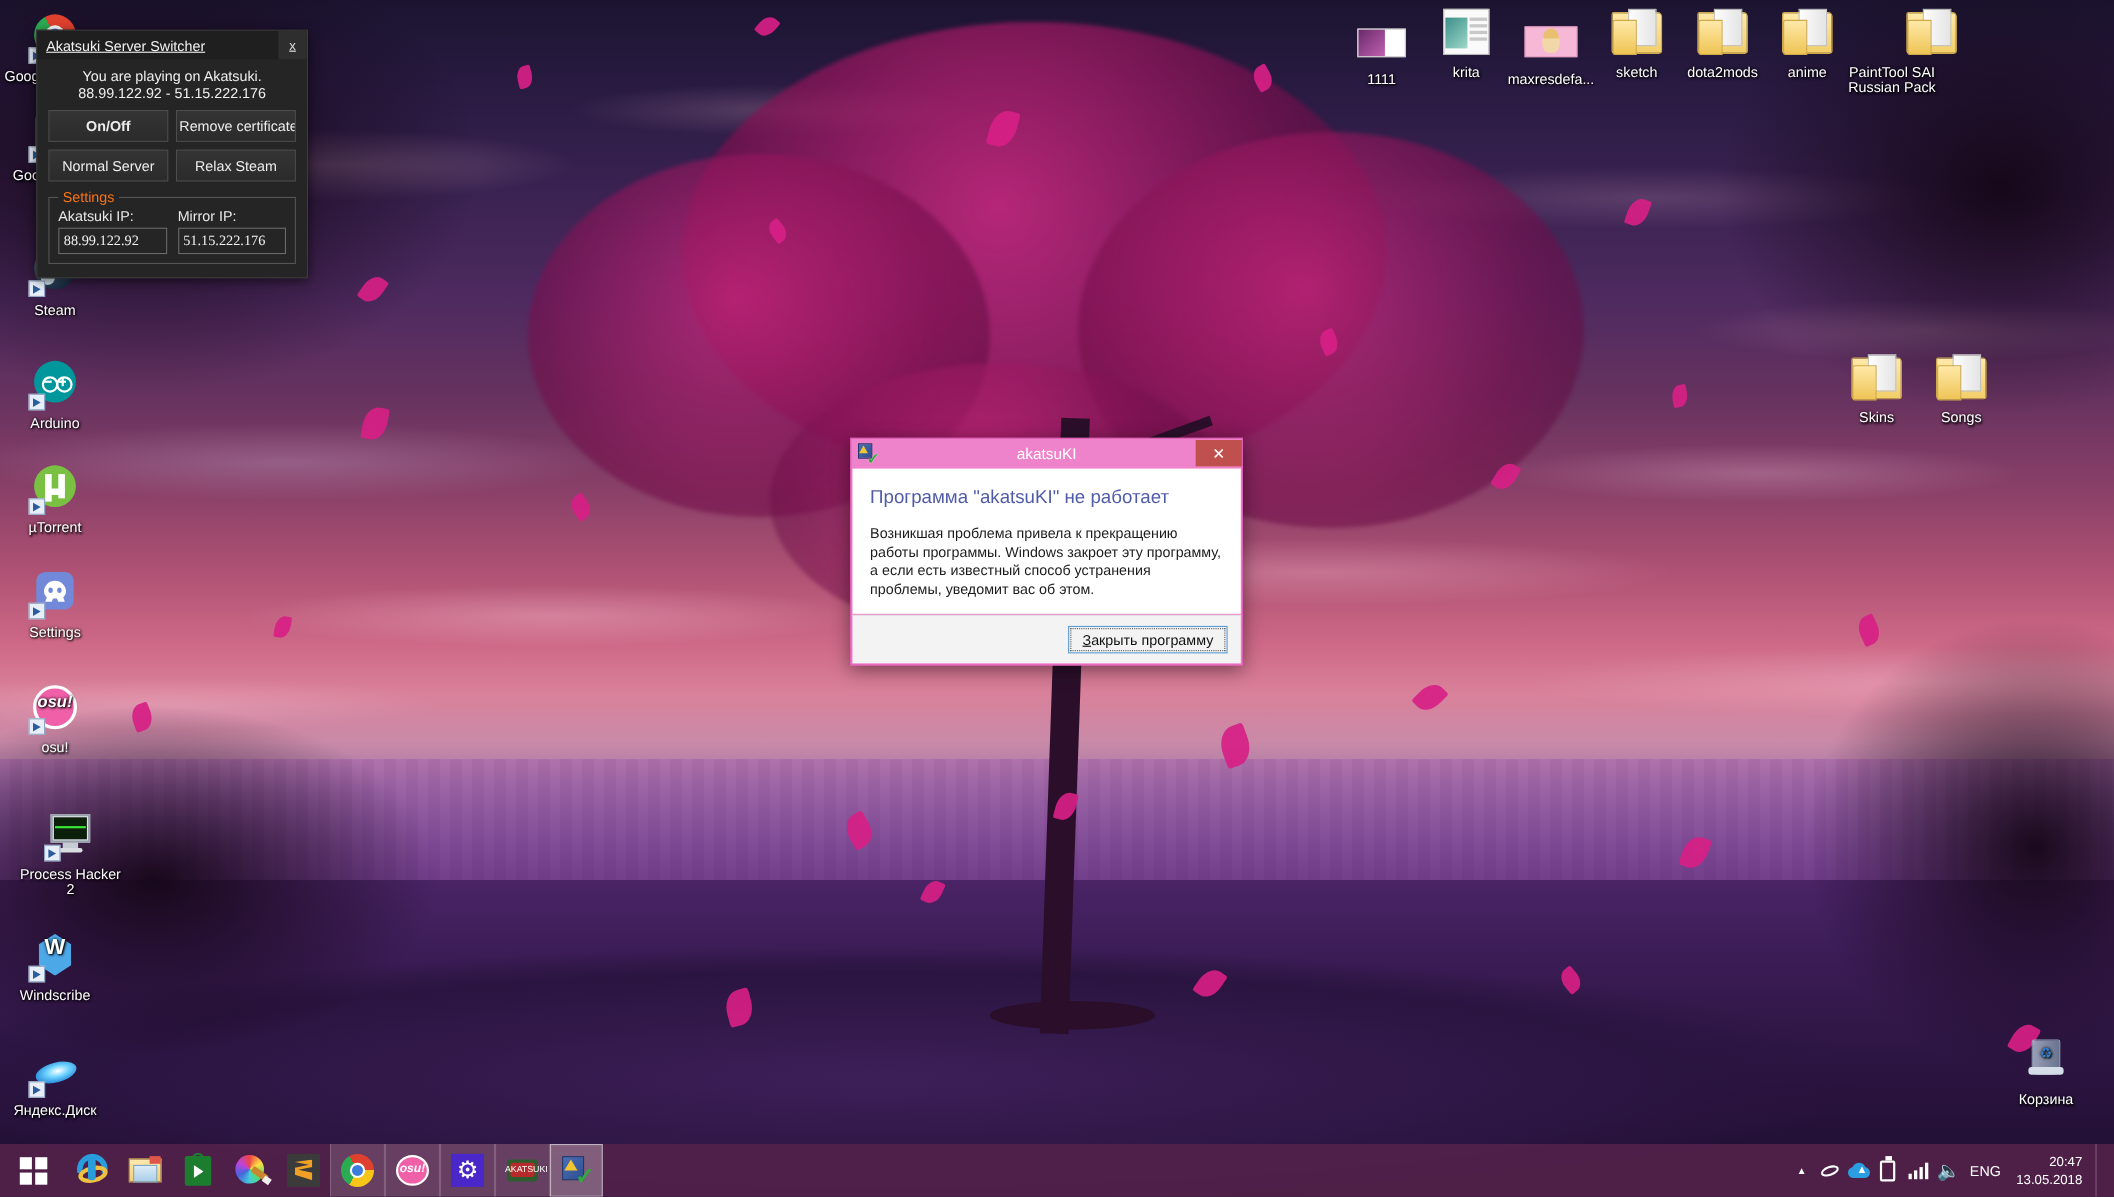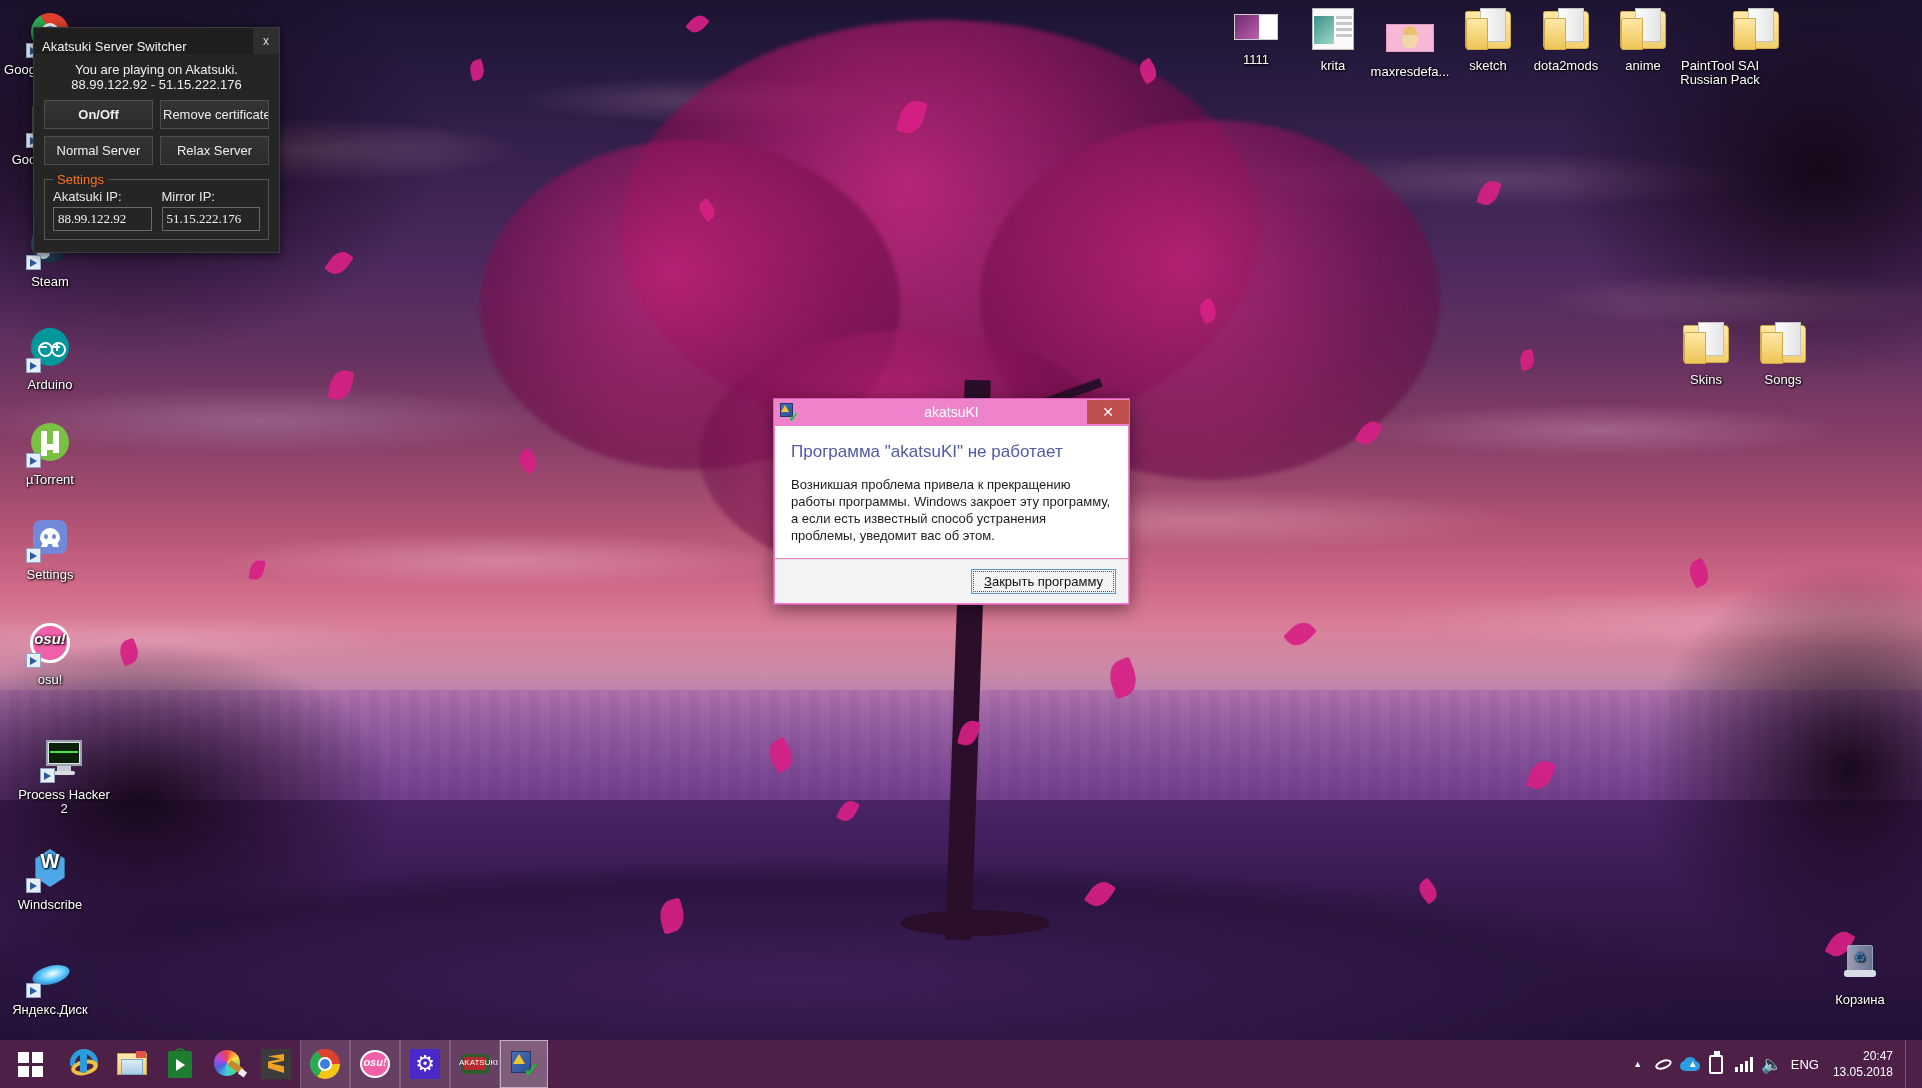--- a/index.html
+++ b/index.html
@@ -161,25 +161,26 @@
     border: 1px solid #3b3b3b;
     box-shadow: 0 2px 10px rgba(0,0,0,.6);
     color: #e8e8e8;
     font-size: 13px;
     z-index: 40;
   }
   #akatsuki-window .titlebar {
     height: 26px;
     background: #1f1f1f;
     display: flex;
-    align-items: flex-end;
+    align-items: center;
     justify-content: space-between;
     padding: 0 0 0 8px;
     font-size: 13px;
     color: #f0f0f0;
+    text-decoration: underline;
   }
   #akatsuki-window .close-x {
     width: 26px; height: 26px;
     display: flex; align-items: center; justify-content: center;
     background: #2e2e2e;
     font-size: 12px;
     color: #ddd;
     cursor: pointer;
   }
   #akatsuki-window .body { padding: 8px 10px 12px 10px; }
@@ -538,21 +539,21 @@
 
   <div class="dicon" style="left:2px; top:950px;">
     <div class="glyph">
       <div style="position:absolute;left:6px;top:16px;width:38px;height:18px;border-radius:50%;
                   background:radial-gradient(ellipse at 55% 45%,#ffffff 0%,#6fd4ff 35%,#1b7fd4 80%);transform:rotate(-15deg);"></div>
       <span class="shortcut-arrow"></span>
     </div>
     <span class="label">Яндекс.Диск</span>
   </div>
 
-  <div class="dicon" style="left:1208px; top:0;">
+  <div class="dicon" style="left:1208px; top:12px;">
     <div class="glyph">
       <div style="position:absolute;left:2px;top:14px;width:44px;height:26px;background:#fff;border:1px solid #ccc;box-sizing:border-box;"></div>
       <div style="position:absolute;left:3px;top:15px;width:24px;height:24px;background:linear-gradient(135deg,#6a2a6a,#c060b0);"></div>
     </div>
     <span class="label">1111</span>
   </div>
 
   <div class="dicon" style="left:1285px; top:6px;">
     <div class="glyph">
       <div style="position:absolute;left:3px;top:2px;width:42px;height:42px;background:#fafafa;border:1px solid #b9b9b9;box-sizing:border-box;"></div>
@@ -636,21 +637,21 @@
       <div class="status">
         <div>You are playing on Akatsuki.</div>
         <div>88.99.122.92 - 51.15.222.176</div>
       </div>
       <div class="btnrow">
         <div class="sw-btn bold">On/Off</div>
         <div class="sw-btn">Remove certificate</div>
       </div>
       <div class="btnrow">
         <div class="sw-btn">Normal Server</div>
-        <div class="sw-btn">Relax Server</div>
+        <div class="sw-btn">Relax Steam</div>
       </div>
       <fieldset>
         <legend>Settings</legend>
         <div class="fields">
           <div class="field">
             <span class="flabel">Akatsuki IP:</span>
             <input type="text" value="88.99.122.92" style="">
           </div>
           <div class="field">
             <span class="flabel">Mirror IP:</span>

